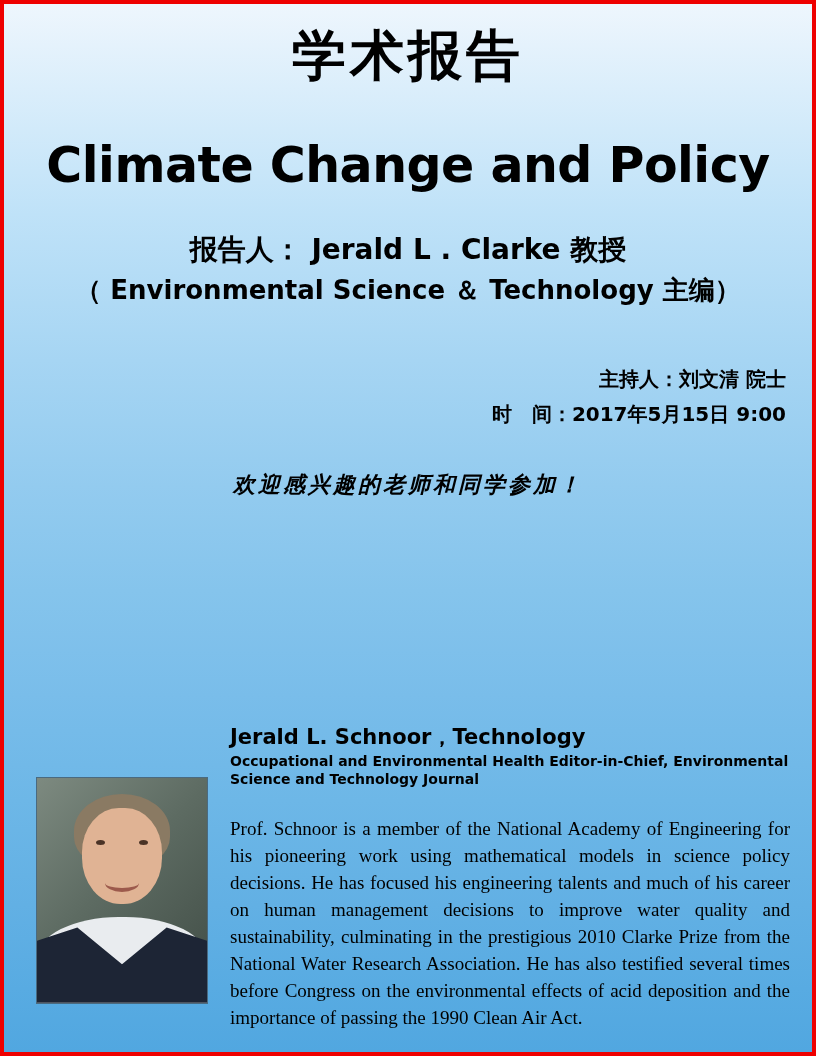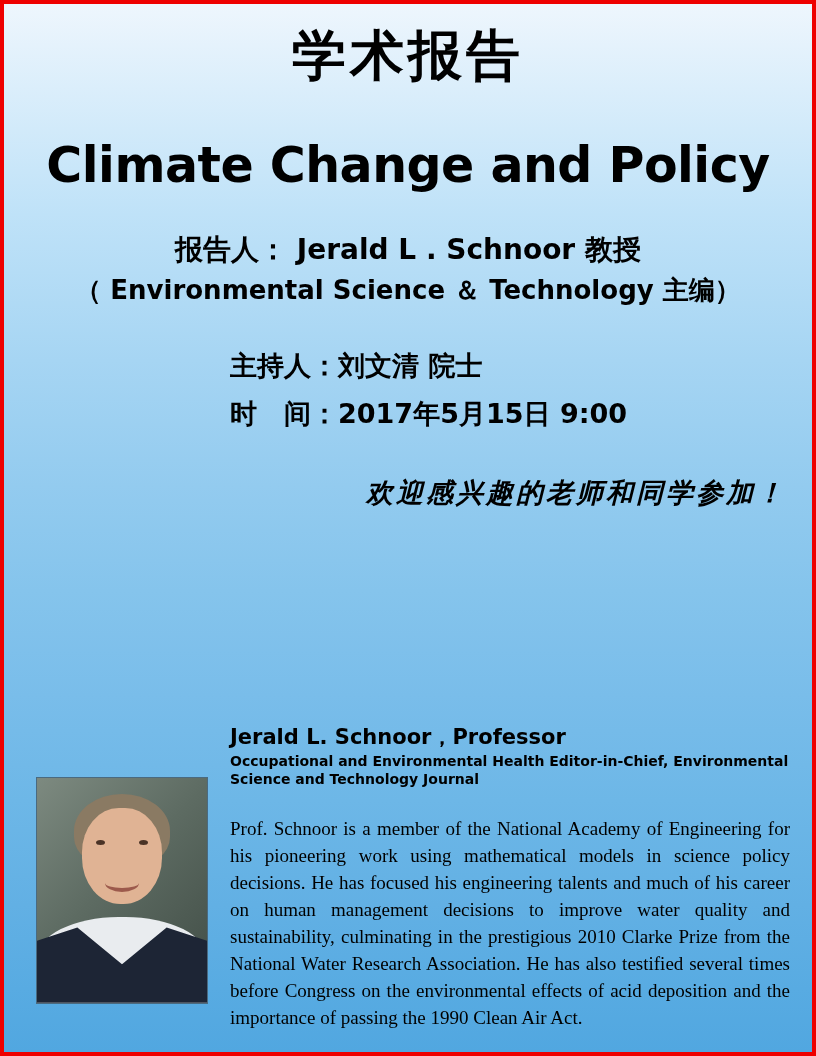--- a/index.html
+++ b/index.html
@@ -77,37 +77,37 @@
     font-family: "DejaVu Sans", "Liberation Sans", sans-serif;
     font-weight: bold;
     font-size: 28px;
     line-height: 1.5;
   }
   .speaker-line2 {
     font-size: 26px;
   }
 
   .details {
-    margin-top: 32px;
+    margin-top: 52px;
     padding-left: 200px;
     color: #000000;
     font-family: "DejaVu Sans", "Liberation Sans", sans-serif;
     font-weight: bold;
-    font-size: 27px;
+    font-size: 20px;
     line-height: 1.75;
-    text-align: left;
+    text-align: right;
   }
 
   .welcome {
     margin-top: 38px;
-    text-align: right;
+    text-align: center;
     font-family: "DejaVu Serif", "Liberation Serif", serif;
     font-weight: bold;
     font-style: italic;
-    font-size: 27px;
+    font-size: 22px;
     letter-spacing: 3px;
     color: #000000;
   }
 
   .bio-section {
     position: absolute;
     left: 26px;
     right: 22px;
     bottom: 42px;
     display: flex;
@@ -211,21 +211,21 @@
 
 <div class="poster">
   <div class="frame">
     <div class="inner">
 
       <div class="cn-title">学术报告</div>
 
       <div class="en-title">Climate Change and Policy</div>
 
       <div class="speaker-block">
-        <div class="speaker-line1">报告人： Jerald L . Schnoor  教授</div>
+        <div class="speaker-line1">报告人： Jerald L . Clarke  教授</div>
         <div class="speaker-line2">（ Environmental Science ＆ Technology 主编）</div>
       </div>
 
       <div class="details">
         <div>主持人：刘文清 院士</div>
         <div>时　间：2017年5月15日 9:00</div>
       </div>
 
       <div class="welcome">欢迎感兴趣的老师和同学参加！</div>
 
@@ -234,21 +234,21 @@
           <div class="bg"></div>
           <div class="hair"></div>
           <div class="face"></div>
           <div class="eye-l"></div>
           <div class="eye-r"></div>
           <div class="smile"></div>
           <div class="shirt"></div>
           <div class="sweater"></div>
         </div>
         <div class="bio-text">
-          <div class="bio-name">Jerald L. Schnoor，Professor</div>
+          <div class="bio-name">Jerald L. Schnoor，Technology</div>
           <div class="bio-sub">Occupational and Environmental Health Editor-in-Chief, Environmental Science and Technology Journal</div>
           <div class="bio-para">Prof. Schnoor is a member of the National Academy of Engineering for his pioneering work using mathematical models in science policy decisions. He has focused his engineering talents and much of his career on human management decisions to improve water quality and sustainability, culminating in the prestigious 2010 Clarke Prize from the National Water Research Association. He has also testified several times before Congress on the environmental effects of acid deposition and the importance of passing the 1990 Clean Air Act.</div>
         </div>
       </div>
 
     </div>
   </div>
 </div>
 
 </body></html>

